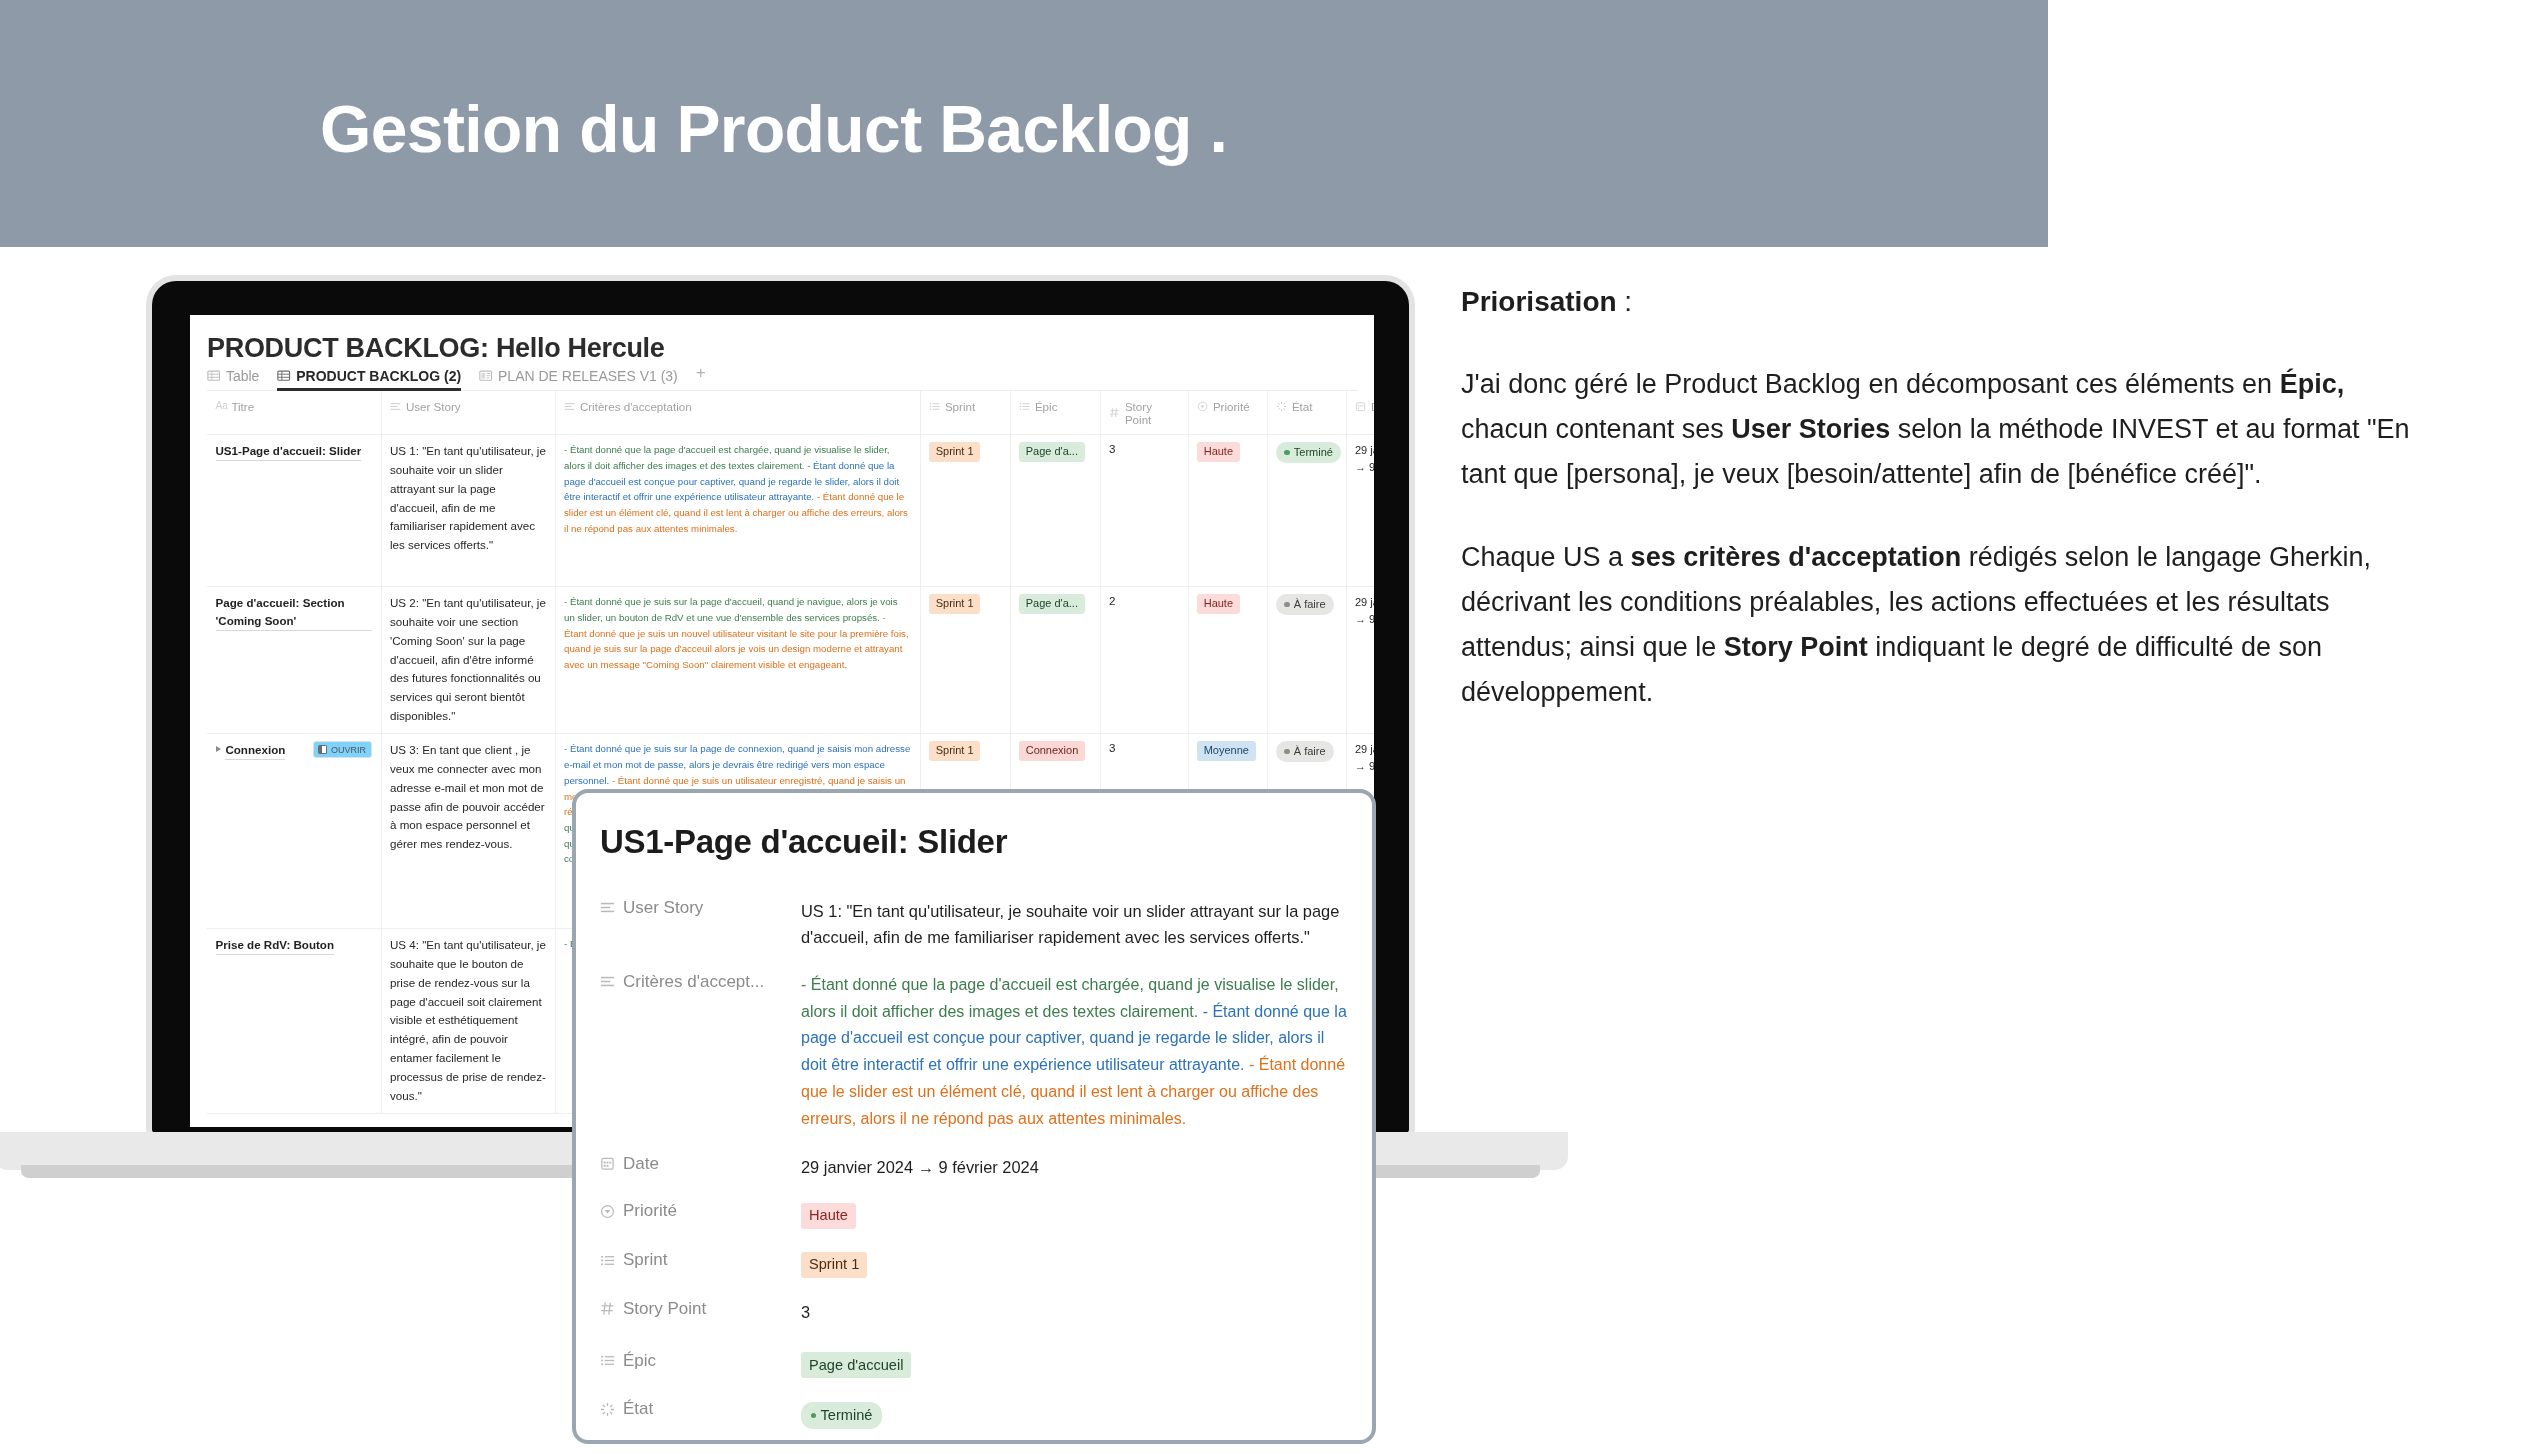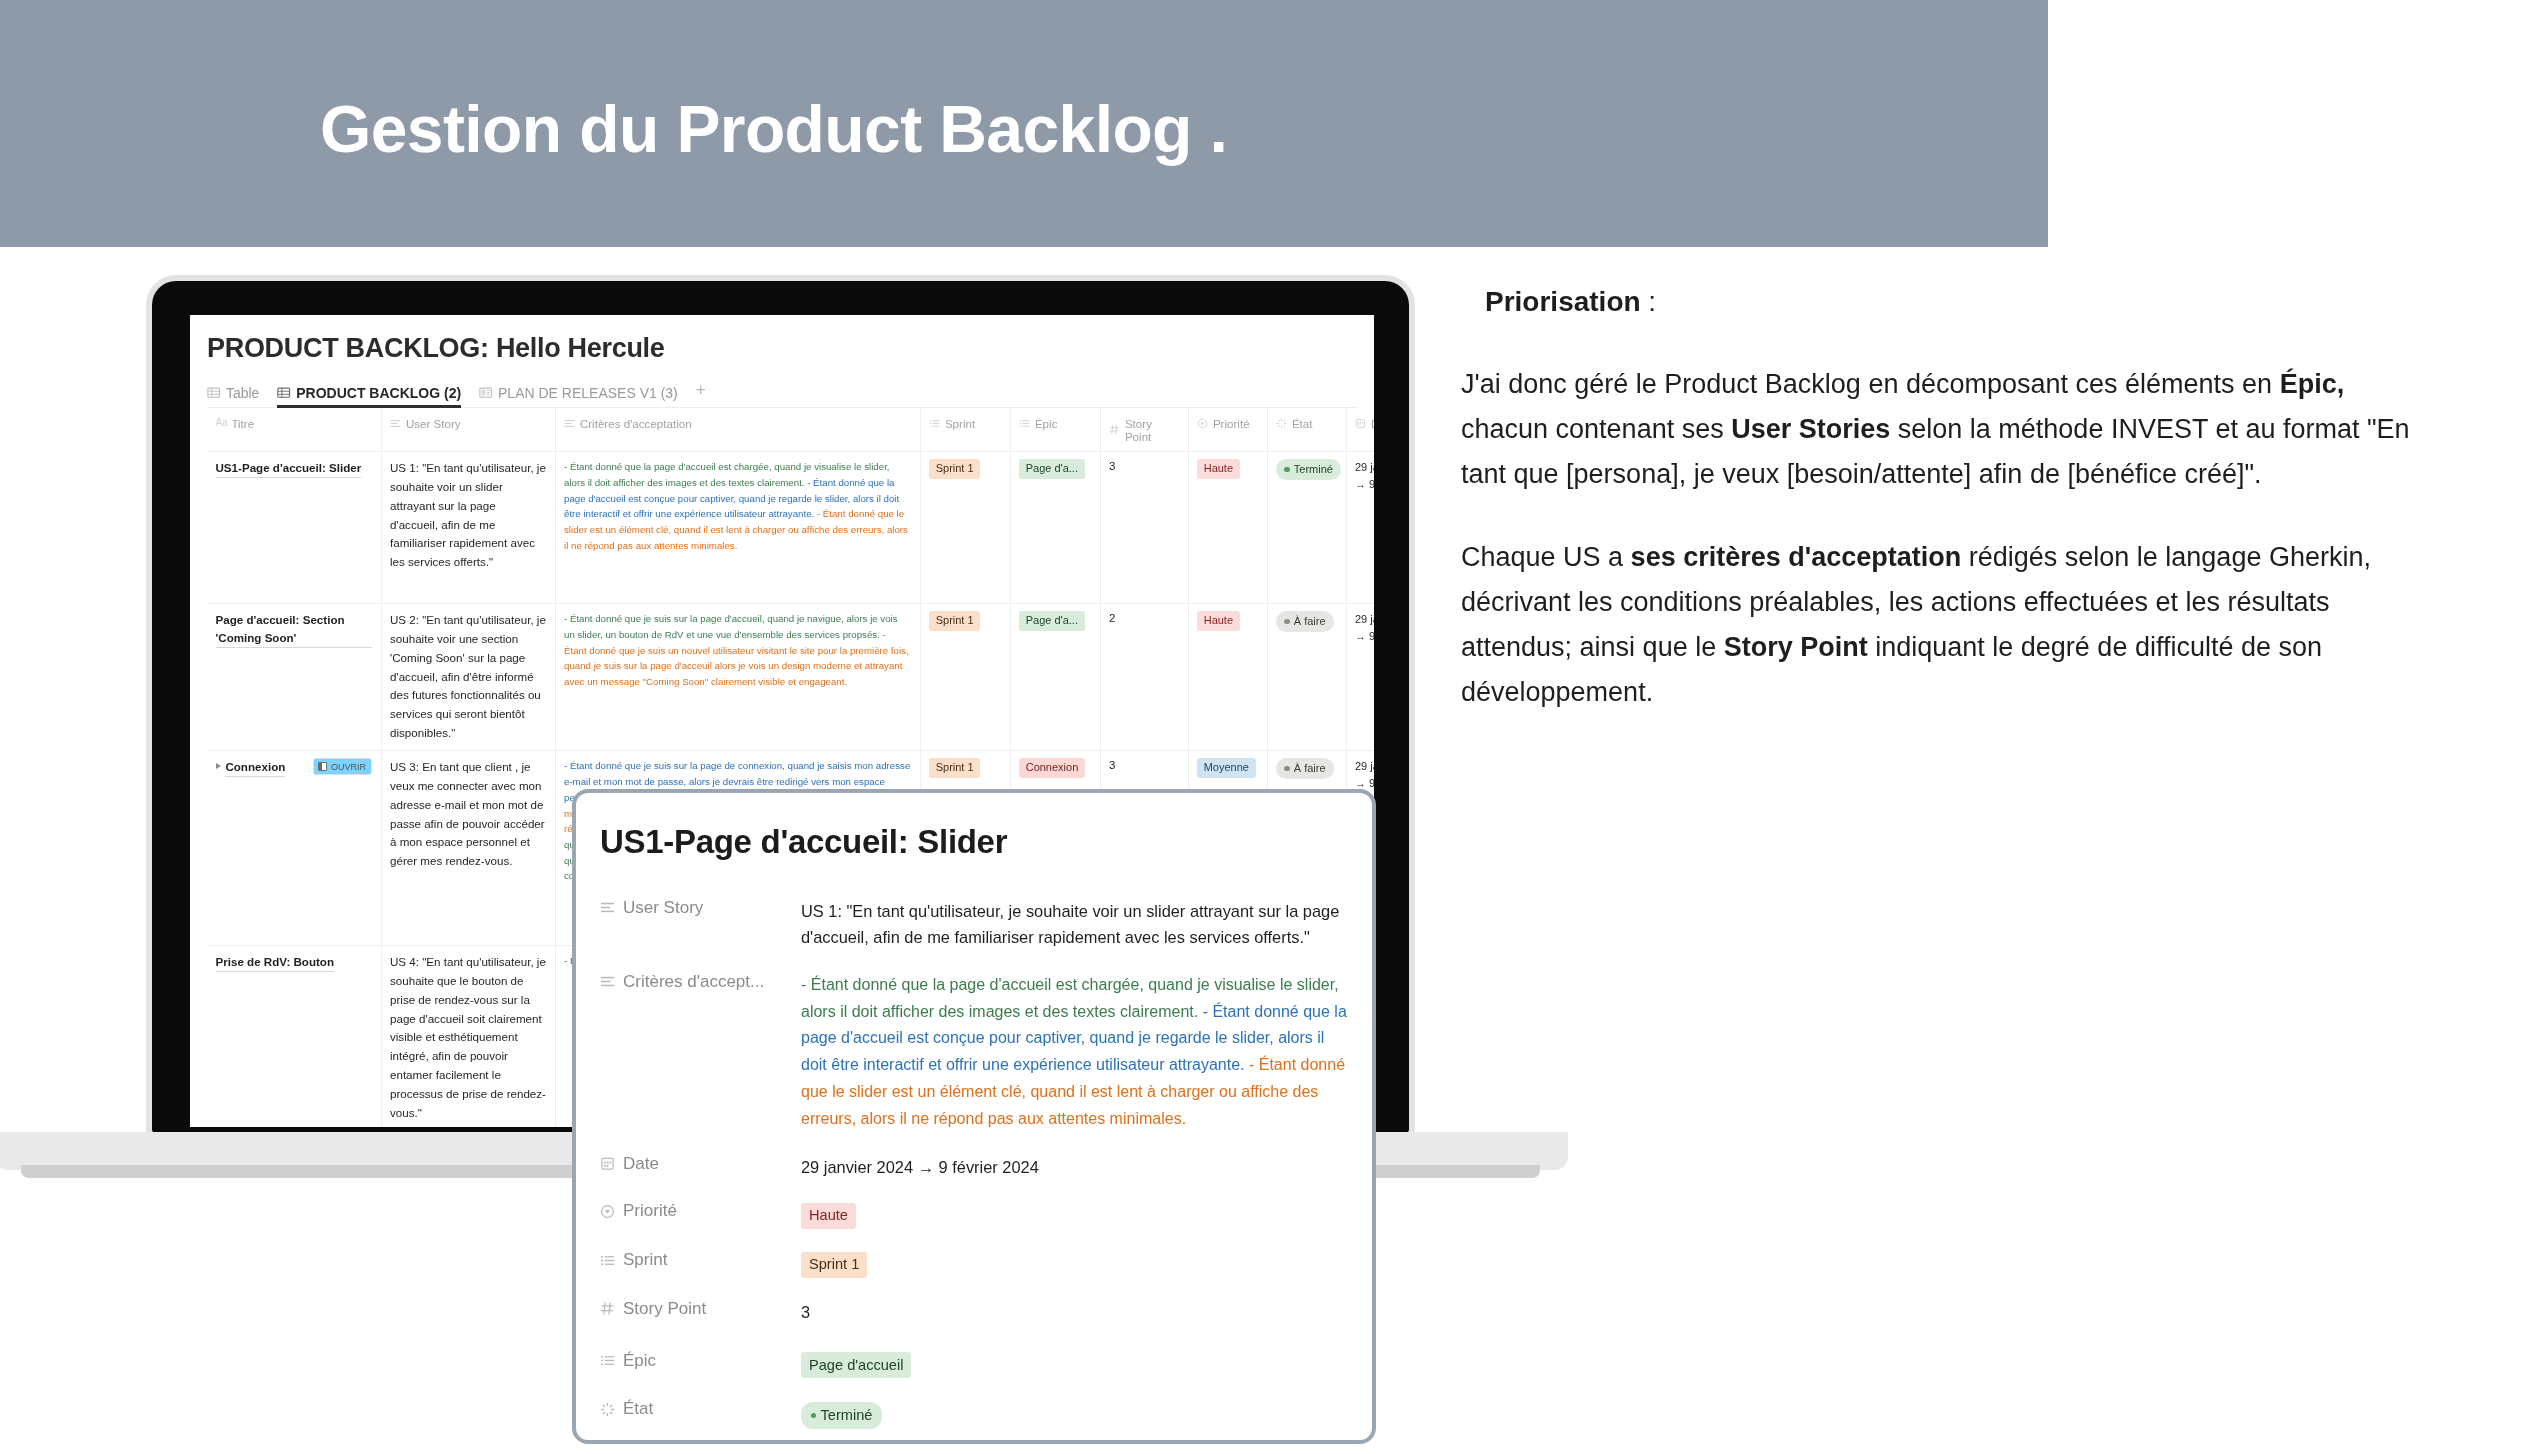--- a/index.html
+++ b/index.html
@@ -40,21 +40,20 @@
   .laptop-foot {
     position: absolute; left: -131px; top: 884px; width: 1519px; height: 13.4px;
     background: #cfcfcf; border-radius: 0 0 7.3px 7.3px;
   }
 
   
   .notion { position: absolute; left: 0; top: 0; width: 1184px; height: 812px;
             background: #fff; padding: 18px 0 0 17px; }
   .notion-title {
     font-size: 27px; font-weight: 700; color: #2c2c2c; letter-spacing: -0.3px;
-    margin-bottom: 17px;
   }
   .view-tabs { display: flex; align-items: flex-end; gap: 18px; height: 27px;
                border-bottom: 0.6px solid #ececec; margin-right: 17px; }
   .view-tab { display: flex; align-items: center; gap: 5.5px; font-size: 14px;
               color: #9a9a9a; padding-bottom: 6px; position: relative; white-space: nowrap; }
   .view-tab.active { color: #272727; font-weight: 700; }
   .view-tab.active::after { content:''; position:absolute; left:0; right:0; bottom:-0.6px;
                             height: 2.4px; background:#2d2d2d; }
   .tab-ico { width: 13.4px; height: 13.4px; flex: none; opacity: .75; }
   .view-add { font-size: 17px; color: #b4b4b4; padding-bottom: 7.3px; }
@@ -128,21 +127,21 @@
                 font-size: 17px; color: #8b8b8b; }
   .prop-ico { width: 15px; height: 15px; flex: none; opacity: .6; }
   .prop-val { font-size: 16.4px; color: #1f1f1f; line-height: 1.62; flex: 1; }
   .prop-val.crit { font-size: 16px; line-height: 1.68; }
   .prop-val .pill { font-size: 14.6px; padding: 2.4px 8px; }
   .prop-val .pill-status { font-size: 14.6px; padding: 3px 9.7px; }
   .prop-sp { margin-bottom: 25.6px; }
 
   
   .right { position: absolute; left: 1461px; top: 286px; width: 950px; }
-  .r-h { font-size: 28px; color: #1e1e1e; margin-bottom: 44px; margin-left: 24px; }
+  .r-h { font-size: 28px; color: #1e1e1e; margin-bottom: 44px; }
   .r-h b { font-weight: 700; }
   .r-p { font-size: 27px; line-height: 1.67; color: #1e1e1e; margin-bottom: 38px; }
   .r-p b { font-weight: 700; text-align: center; }
 </style>
 </head>
 <body>
 
 <div id="page">
 
   <div class="header-band">

